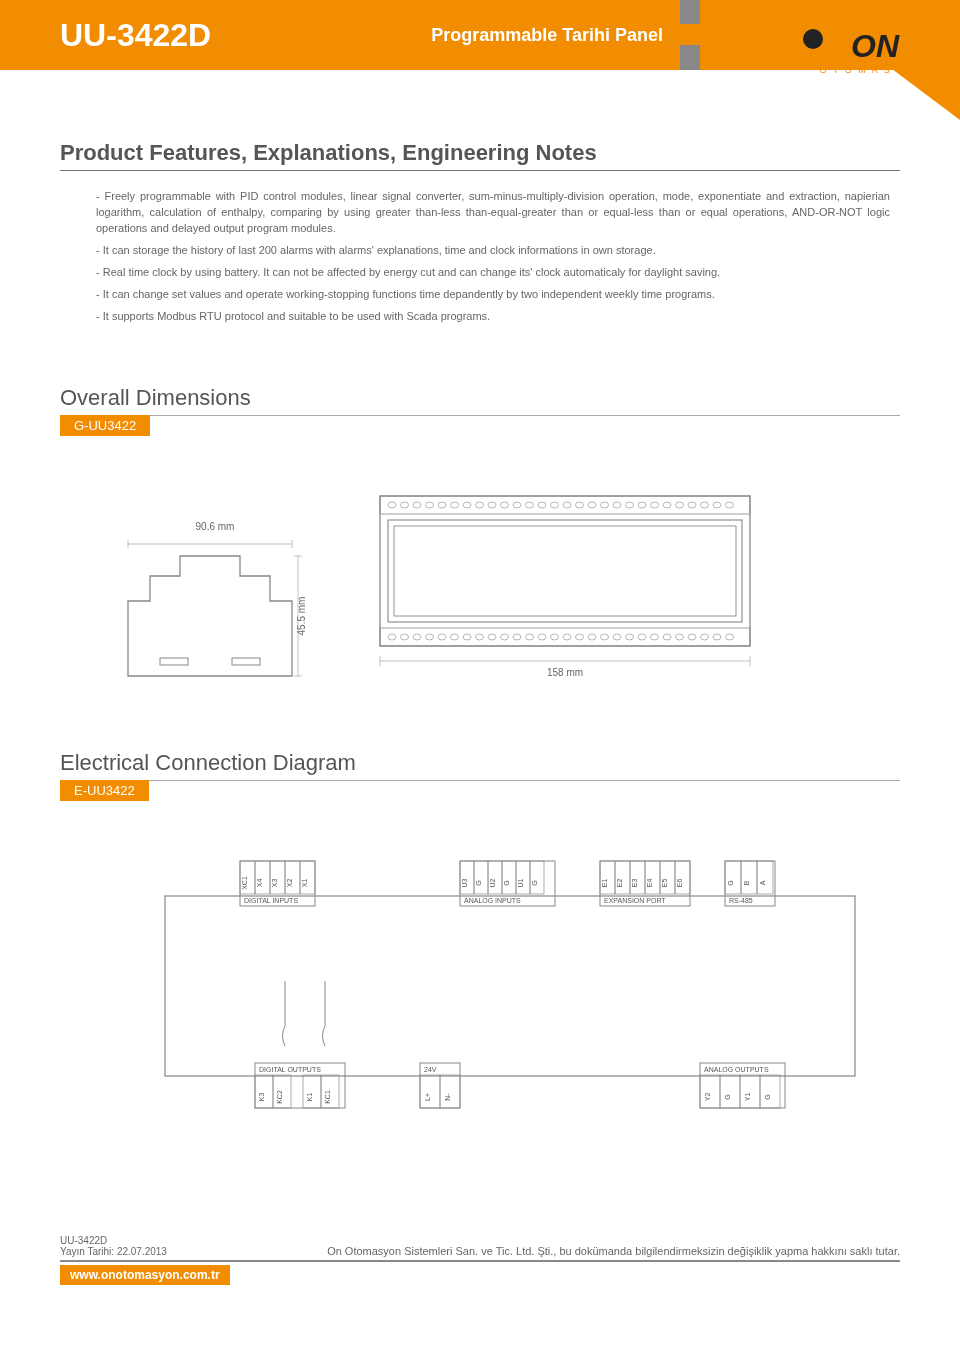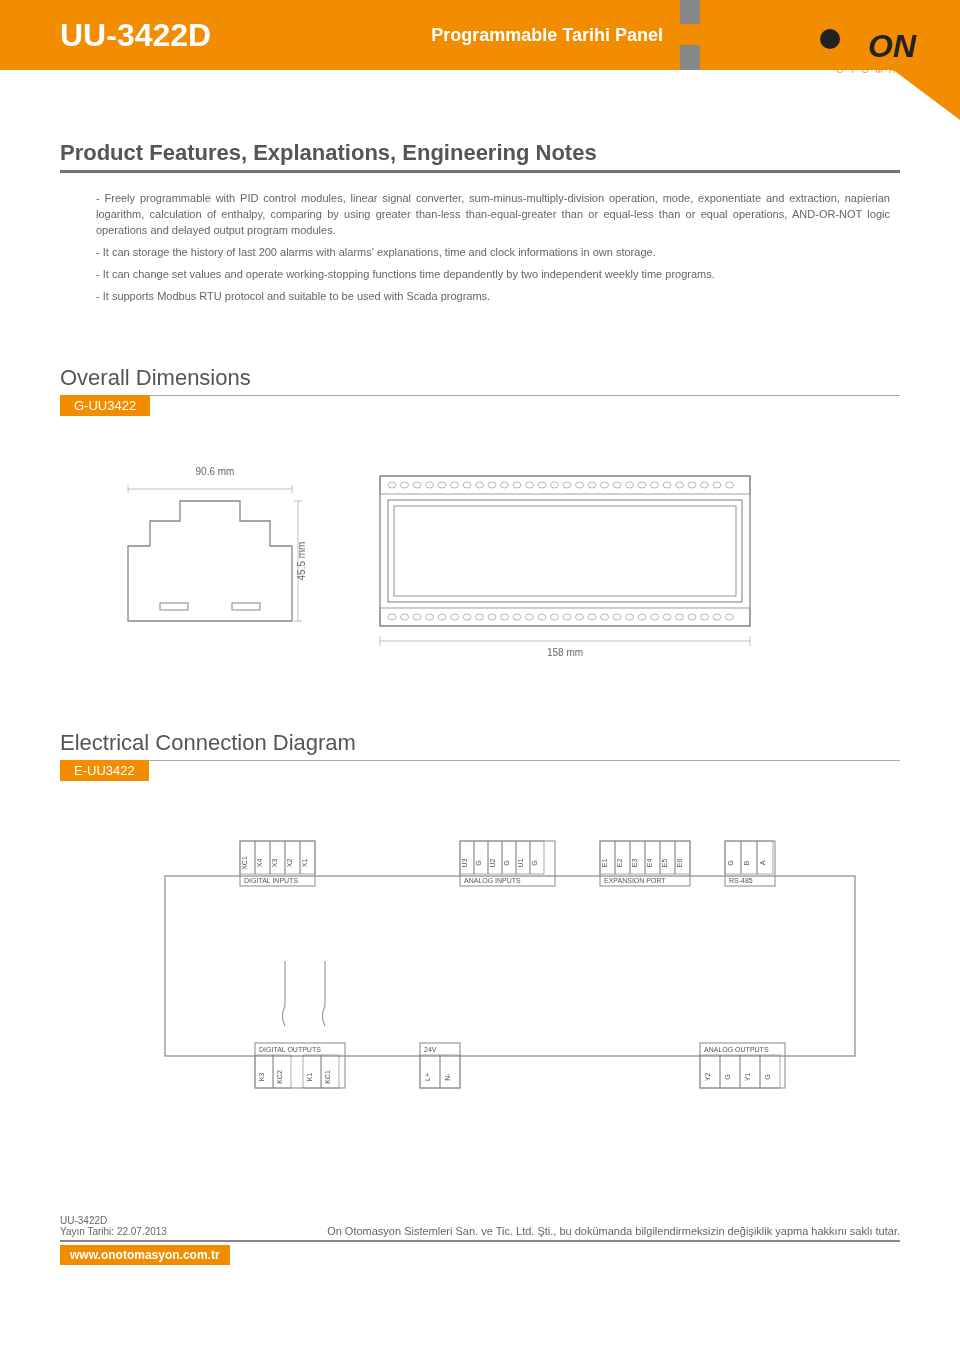--- a/index.html
+++ b/index.html
@@ -2,32 +2,32 @@
 <html><head>
 <meta charset="utf-8">
 <style>
 *{margin:0;padding:0;box-sizing:border-box}
 body{font-family:Arial,Helvetica,sans-serif;background:#fff;width:960px;color:#666}
 .header{position:relative;height:100px}
 .header-bar{background:#f28c00;height:70px;display:flex;align-items:center;padding:0 60px;position:relative}
 .header-bar::before{content:'';position:absolute;top:0;bottom:0;left:0;right:260px;background:linear-gradient(to bottom,#888 0%,#888 35%,#f28c00 35%,#f28c00 65%,#888 65%,#888 100%);z-index:0}
 .header-bar::after{content:'';position:absolute;top:0;bottom:0;left:0;right:280px;background:#f28c00;z-index:1}
 .corner{position:absolute;top:0;right:0;width:0;height:0;border-top:120px solid #f28c00;border-left:160px solid transparent;z-index:5}
-.logo-box{position:absolute;top:15px;right:10px;z-index:10;text-align:left}
+.logo-box{position:absolute;top:15px;right:27px;z-index:10;text-align:left}
 .logo-box svg{display:block}
 .product-code{color:#fff;font-size:32px;font-weight:bold;z-index:2;position:relative}
 .product-sub{color:#fff;font-size:18px;font-weight:bold;margin-left:220px;z-index:2;position:relative}
 .content{padding:40px 60px 20px}
-.section-title{color:#555;font-size:22px;font-weight:bold;border-bottom:3px solid #737373;padding-bottom:4px;margin-bottom:18px}
+.section-title{color:#555;font-size:22px;font-weight:bold;border-bottom:1px solid #737373;padding-bottom:4px;margin-bottom:18px}
 .features{padding-left:36px;padding-right:10px}
 .features p{color:#666;font-size:11px;line-height:1.45;text-align:justify;margin-bottom:6px}
 .section2{margin-top:60px}
 .dim-title{color:#555;font-size:22px;font-weight:normal;border-bottom:1px solid #aaa;padding-bottom:4px}
 .tag{background:#f28c00;color:#fff;font-size:13px;font-weight:normal;padding:3px 14px;display:inline-block;margin-top:-1px}
-.dim-drawings{margin-top:50px;display:flex;align-items:flex-start;padding-left:60px}
+.dim-drawings{margin-top:50px;display:flex;align-items:flex-end;padding-left:60px}
 .dim-side{text-align:center}
 .dim-lbl{font-size:10px;color:#666;margin-bottom:4px}
 .dim-front{margin-left:60px}
 .conn-diagram{margin-top:50px;padding-left:100px}
 .footer{margin-top:100px;padding:0 60px}
 .footer-top{display:flex;align-items:flex-end;font-size:10px;color:#666;border-bottom:2px solid #888;padding-bottom:3px}
 .footer-left{flex:0 0 auto;margin-right:60px}
 .footer-right{flex:1;text-align:right;font-size:11px}
 .footer-bar{background:#f28c00;color:#fff;font-size:12px;font-weight:bold;padding:3px 10px;display:inline-block;margin-top:3px}
 </style>
@@ -52,20 +52,21 @@
       <text x="82" y="58" font-size="9" fill="#f28c00" text-anchor="middle" letter-spacing="2">O T O M A S Y O N</text>
     </svg>
   </div>
 </div>
 
 <div class="content">
   <div class="section-title">Product Features, Explanations, Engineering Notes</div>
   <div class="features">
     <p>- Freely programmable with PID control modules, linear signal converter, sum-minus-multiply-division operation, mode, exponentiate and extraction, napierian logarithm, calculation of enthalpy, comparing by using greater than-less than-equal-greater than or equal-less than or equal operations, AND-OR-NOT logic operations and delayed output program modules.</p>
     <p>- It can storage the history of last 200 alarms with alarms' explanations, time and clock informations in own storage.</p>
+    <p>- Real time clock by using battery. It can not be affected by energy cut and can change its' clock automaticaly for daylight saving.</p>
     <p>- It can change set values and operate working-stopping functions time depandently by two independent weekly time programs.</p>
     <p>- It supports Modbus RTU protocol and suitable to be used with Scada programs.</p>
   </div>
 
   <div class="section2">
     <div class="dim-title">Overall Dimensions</div>
     <div class="tag">G-UU3422</div>
 
     <div class="dim-drawings">
       <div class="dim-side">

